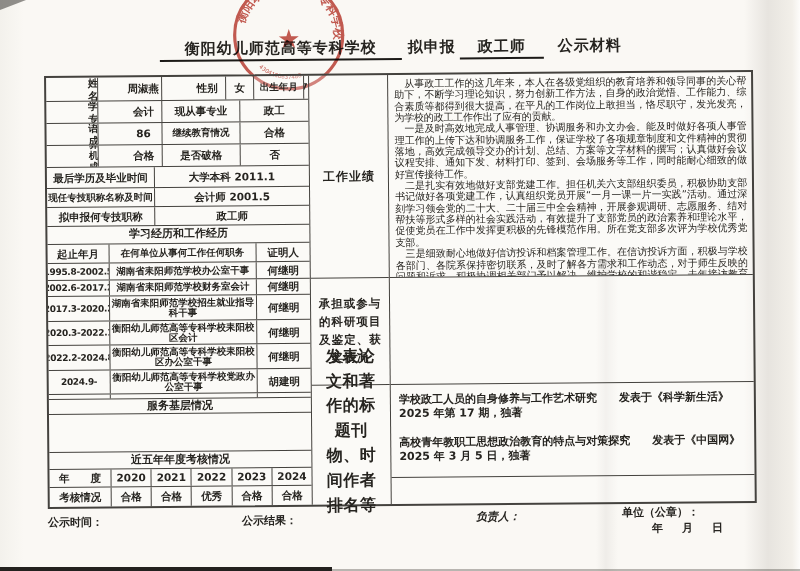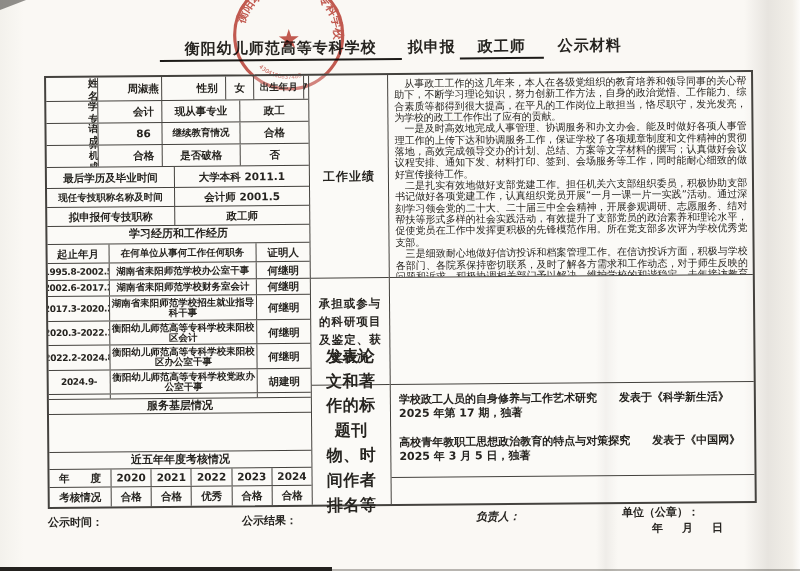--- a/index.html
+++ b/index.html
@@ -47,21 +47,21 @@
   .col-label{width:79px;border-right:1px solid var(--bd);display:flex;flex-direction:column;}
   .col-right{flex:1;display:flex;flex-direction:column;}
 
   .lrow{display:flex;border-bottom:1px solid var(--bd);flex:0 0 auto;}
   .lrow:last-child{border-bottom:none;flex:1 1 auto;}
   .c{border-right:1px solid var(--bd);display:flex;align-items:center;justify-content:center;
      text-align:center;font-size:10.5px;font-weight:600;overflow:hidden;line-height:1.15;
      padding:0 1px;}
   .c:last-child{border-right:none;}
   .c.val{font-weight:600;}
-  .w64{width:52px;padding-left:44px;} .w44{width:64px;padding-left:28px;} .w78{width:78px;} .w108{width:128px;text-align:right;}
+  .w64{width:52px;padding-left:44px;} .w44{width:64px;padding-left:28px;} .w78{width:78px;} .w108{width:108px;text-align:right;}
   .w62{width:62px;text-align:center;} .w148{width:148px;} .w53{width:53px;} .w40{width:40px;}
   .fill{flex:1;}
   .h24{height:24px;} .h22{height:22px;} .h21{height:21px;} .h19{height:19px;}
   .h18{height:18px;} .h17{height:17px;} .h15{height:15px;} .h38{height:38px;}
   .sec-head{justify-content:center;font-weight:700;font-size:11px;}
   .date{font-size:9px;letter-spacing:-.3px;white-space:nowrap;}
   .desc{font-size:9.5px;line-height:10px;}
   .small{font-size:9.5px;}
   .exp-wrap{height:136px;display:flex;flex-direction:column;flex:0 0 auto;}
   .exp-wrap .lrow{flex:1 1 auto;}

